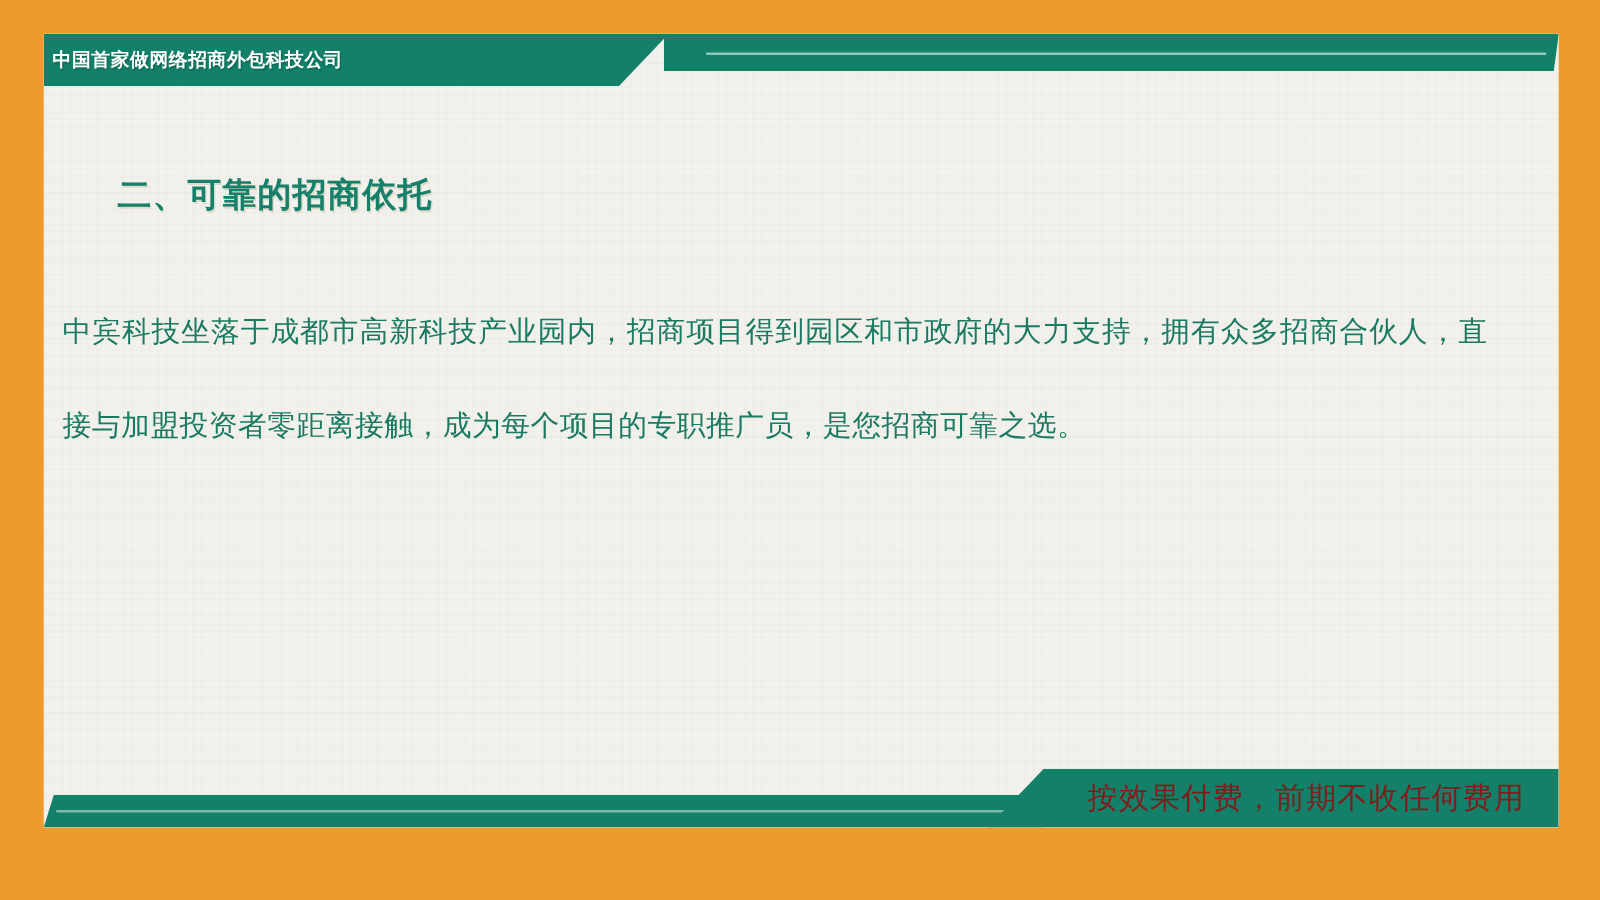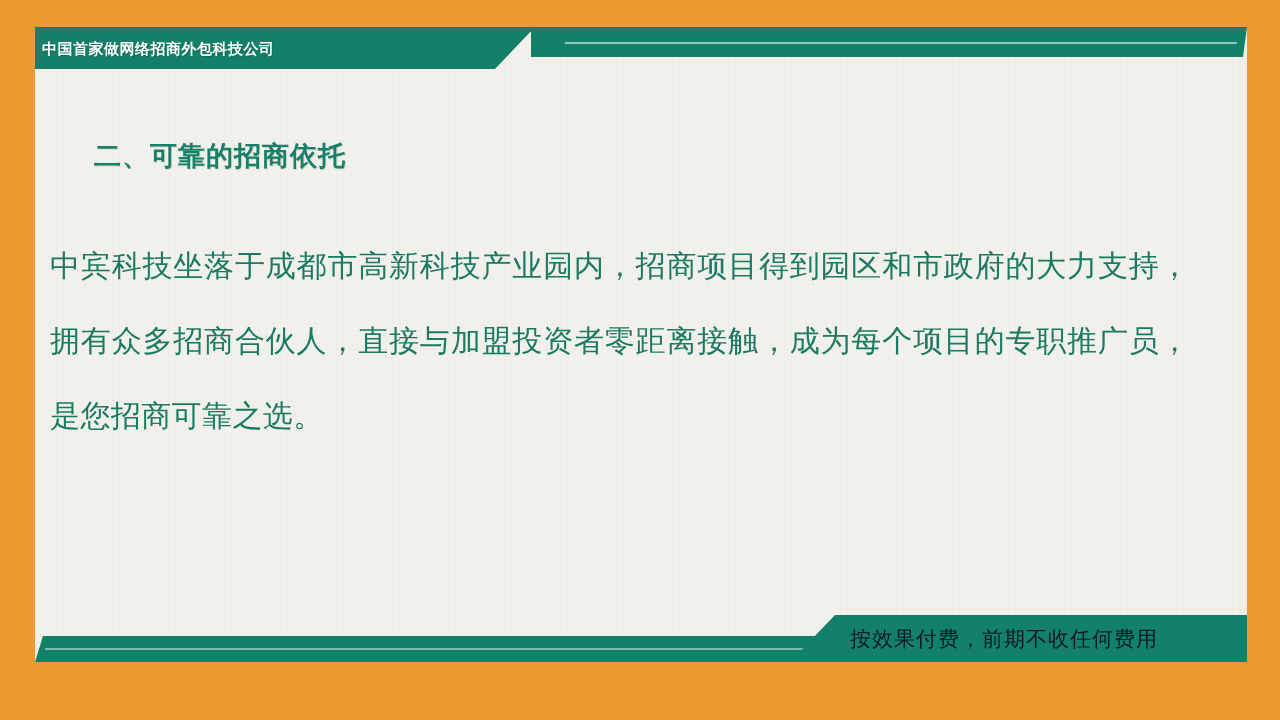--- a/index.html
+++ b/index.html
@@ -104,21 +104,21 @@
     white-space: nowrap;
     margin-left: 32px;
   }
   #body-text {
     position: absolute;
     left: 50px;
     top: 228px;
     width: 1140px;
     color: #1A7A62;
     font-family: "Liberation Serif", "DejaVu Serif", serif;
-    font-size: 30px;
+    font-size: 23px;
     line-height: 75px;
     text-align: justify;
     text-justify: inter-character;
     letter-spacing: 0.4px;
   }
 
   
   #footer-band {
     position: absolute;
     left: 35px;
@@ -152,24 +152,24 @@
     height: 2px;
     background: rgba(255,255,255,0.45);
   }
   #footer-text {
     position: absolute;
     left: 815px;
     top: 12px;
     width: 390px;
     height: 47px;
     line-height: 47px;
-    color: #0f172a;
-    font-size: 21px;
+    color: #7f1d1d;
+    font-size: 24px;
     letter-spacing: 1px;
-    text-align: left;
+    text-align: center;
     white-space: nowrap;
   }
 </style>
 </head>
 <body>
 
 <div id="slide">
 
   <div id="canvas"></div>
 

